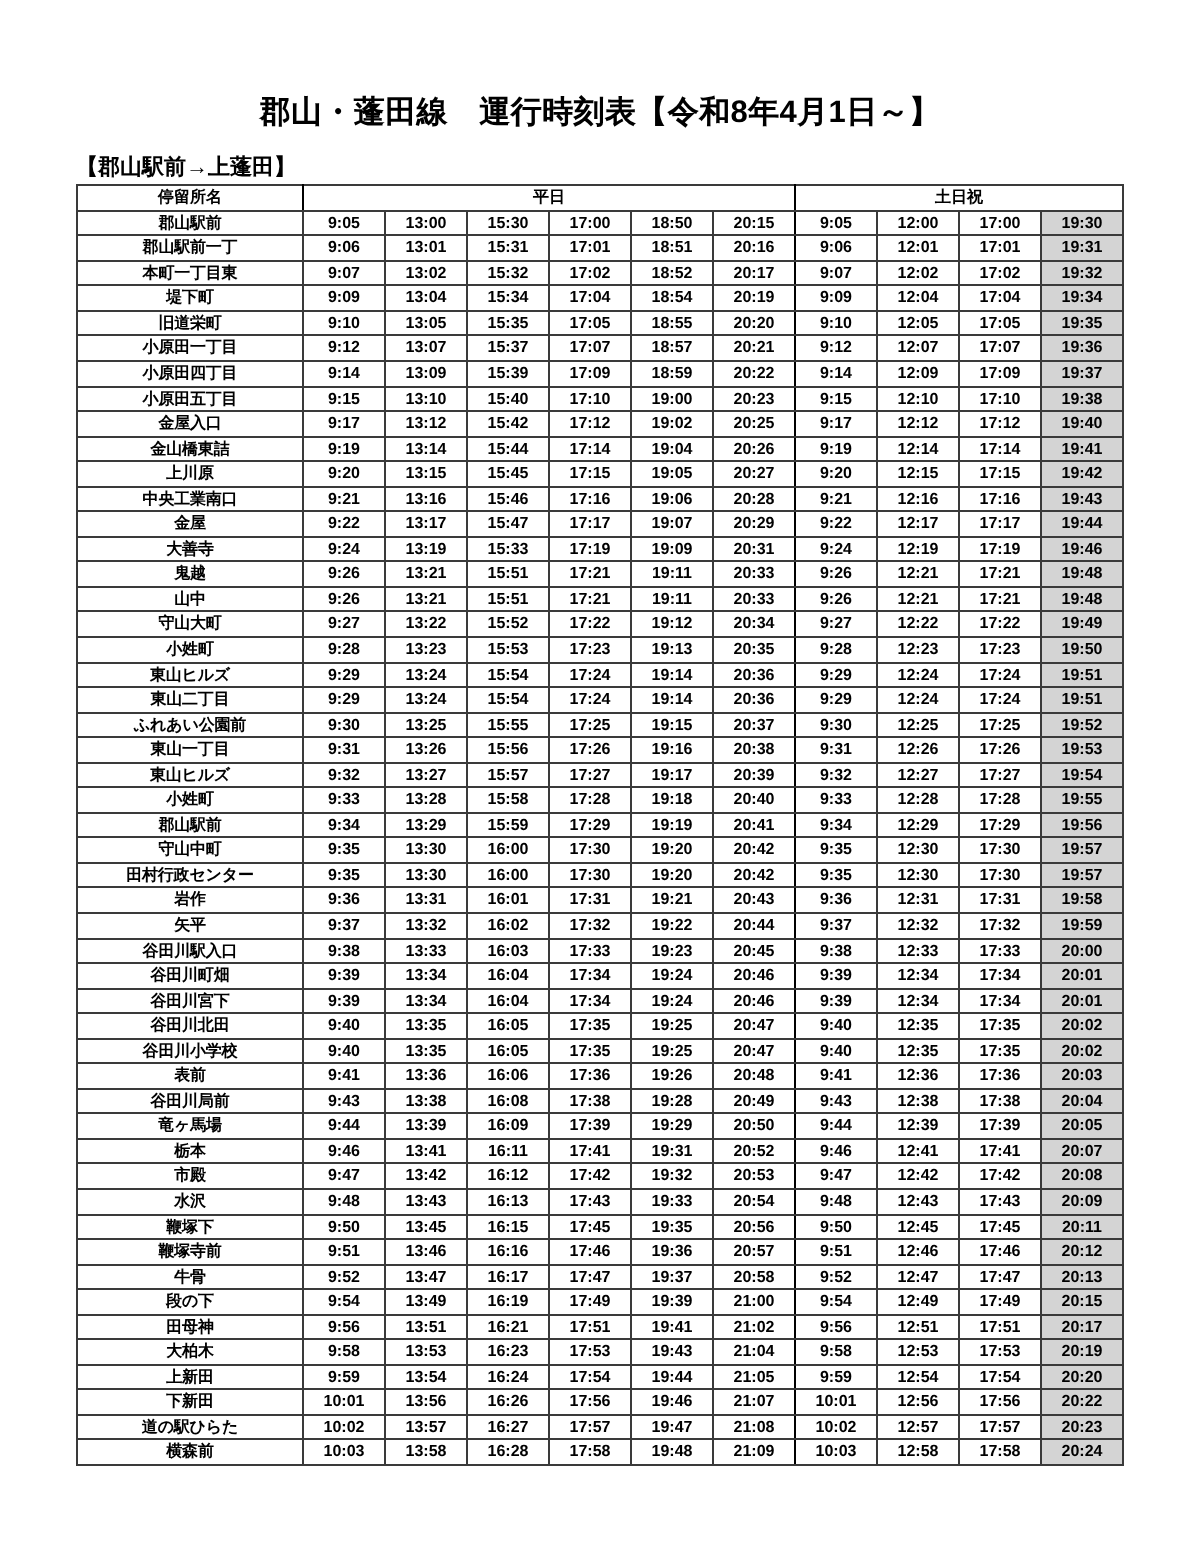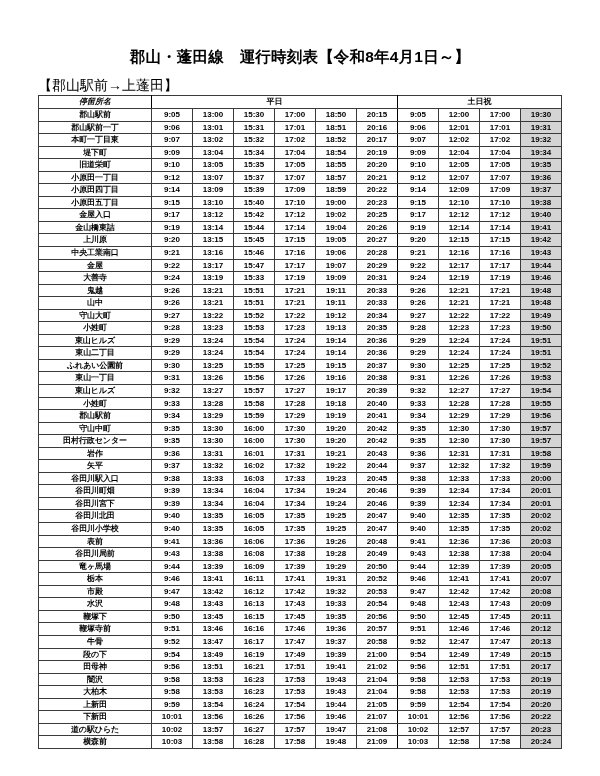--- a/index.html
+++ b/index.html
@@ -24,22 +24,22 @@
   .title {
     text-align: center;
     font-size: 15.5px;
     font-weight: bold;
     letter-spacing: 0.2px;
     padding-top: 48px;
     padding-bottom: 0px;
     line-height: 1.1;
   }
   .route-label {
-    font-size: 14px;
-    font-weight: normal;
+    font-size: 11px;
+    font-weight: bold;
     margin: 13px 0 2px 38px;
     line-height: 1.1;
   }
   .table-wrap {
     margin: 0 0 0 38px;
     width: 524px;
   }
   table.timetable {
     border-collapse: collapse;
     table-layout: fixed;
@@ -67,21 +67,21 @@
   td.stop {
     width: 112px;
     font-size: 8.3px;
     letter-spacing: -0.1px;
   }
   td.time { width: 51.5px; }
   td.time-we { width: 51.5px; }
   td.shaded { background: #d4d4d4; }
   .sep-right { border-right: 1.6px solid #000 !important; }
   thead th { border-bottom: 1.6px solid #000; }
-  thead th.hdr-stop { border-right: 1.6px solid #000; font-style: italic; }
+  thead th.hdr-stop { border-right: 1.6px solid #000; }
 </style>
 </head>
 <body>
 
 <div class="page">
 
   <div class="title">郡山・蓬田線　運行時刻表【令和8年4月1日～】</div>
 
   <div class="route-label">【郡山駅前→上蓬田】</div>
 
@@ -674,33 +674,20 @@
             <td class="time">16:21</td>
             <td class="time">17:51</td>
             <td class="time">19:41</td>
             <td class="time sep-right">21:02</td>
             <td class="time-we">9:56</td>
             <td class="time-we">12:51</td>
             <td class="time-we">17:51</td>
             <td class="time-we shaded">20:17</td>
           </tr>
           <tr>
-            <td class="stop">闇沢</td>
-            <td class="time">9:58</td>
-            <td class="time">13:53</td>
-            <td class="time">16:23</td>
-            <td class="time">17:53</td>
-            <td class="time">19:43</td>
-            <td class="time sep-right">21:04</td>
-            <td class="time-we">9:58</td>
-            <td class="time-we">12:53</td>
-            <td class="time-we">17:53</td>
-            <td class="time-we shaded">20:19</td>
-          </tr>
-          <tr>
             <td class="stop">大柏木</td>
             <td class="time">9:58</td>
             <td class="time">13:53</td>
             <td class="time">16:23</td>
             <td class="time">17:53</td>
             <td class="time">19:43</td>
             <td class="time sep-right">21:04</td>
             <td class="time-we">9:58</td>
             <td class="time-we">12:53</td>
             <td class="time-we">17:53</td>

